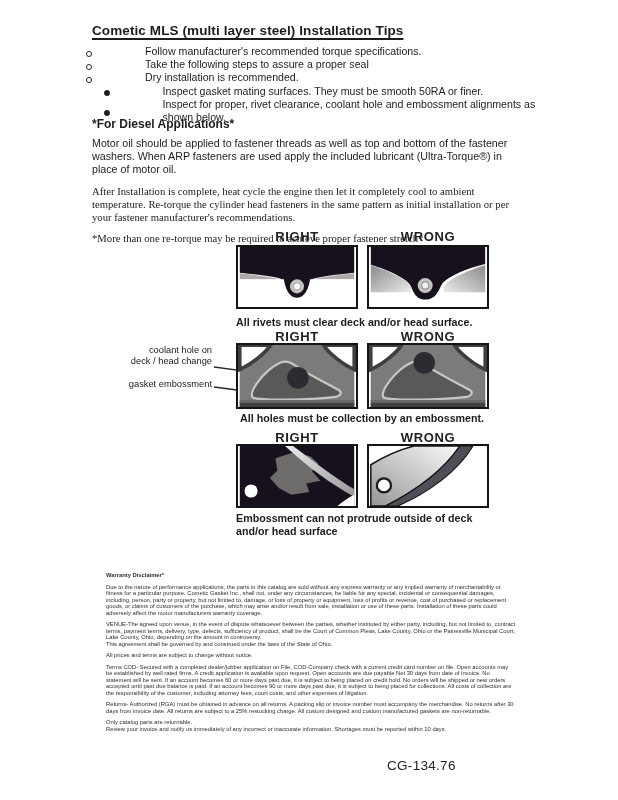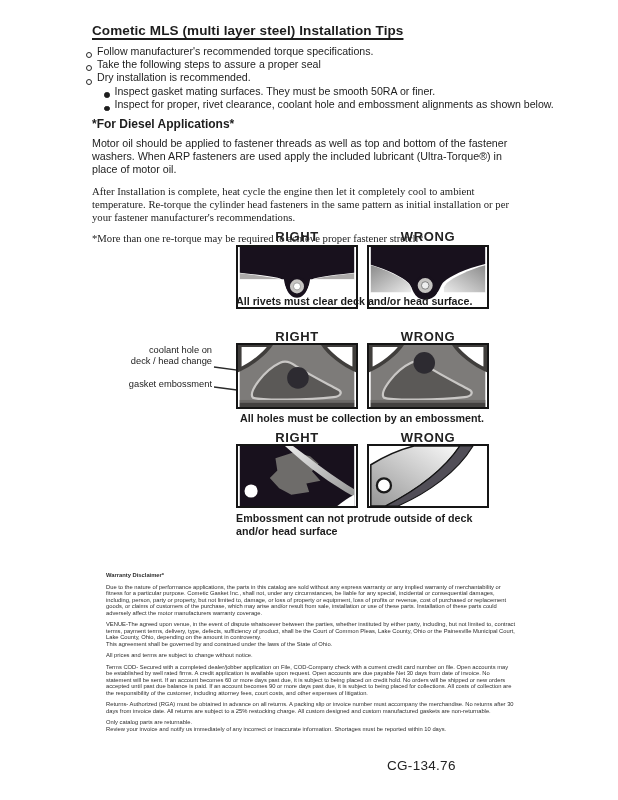--- a/index.html
+++ b/index.html
@@ -9,21 +9,21 @@
   }
   .abs{position:absolute;}
   
   .title{
     left:92px;top:23px;font-size:13.5px;font-weight:bold;
     text-decoration:underline;text-underline-offset:3px;text-decoration-thickness:1.5px;
     letter-spacing:.1px;
   }
   
   .tips{left:86px;top:45px;font-size:10.6px;line-height:13.2px;font-weight:500;width:470px;}
-  .tiprow{display:flex;align-items:flex-end;}
+  .tiprow{display:flex;align-items:center;gap:48px;}
   .tiprow .mk{flex:0 0 auto;width:4px;height:4px;border:1px solid #2a2a2a;border-radius:50%;margin:4px 5px 0 0;}
   .tiprow.sub{margin-left:18px;}
   .tiprow.sub .mk{background:#1d1d1d;border-color:#1d1d1d;width:3.5px;height:3.5px;}
   
   .diesel{left:92px;top:117px;width:418px;}
   .diesel h2{margin:0;font-size:12px;font-weight:bold;}
   .diesel p{margin:6px 0 0 0;font-size:10.7px;line-height:13.2px;font-weight:500;}
   .diesel p + p{margin-top:8px;font-family:Liberation Serif, serif;}
   
   .rw{width:122px;text-align:center;font-size:13px;font-weight:600;letter-spacing:.6px;color:#222;}
@@ -101,21 +101,21 @@
     </defs>
     <rect width="122" height="64" fill="#ffffff"></rect>
     <path d="M0,0 H122 V18 C100,23 85,31 78,37 C73,41 72.5,56 58,56 C45,56 44.5,41.5 40,38 C33,32 18,24 0,19 Z" fill="#18111d"></path>
     <path d="M0,19.5 C17,24.5 32,32 40,38.5 L43,43 L43,48.5 L0,48.5 Z" fill="url(#gwL)"></path>
     <path d="M122,19.5 C104,24.5 89,32 81,38.5 L78,43 L78,48.5 L122,48.5 Z" fill="url(#gwR)"></path>
     <path d="M0,48.5 H45 C46,53.5 49,58.5 58,58.5 C67,58.5 70,53.5 71,48.5 H122 V64 H0 Z" fill="#ffffff"></path>
     <circle cx="58" cy="41" r="9.5" fill="#c6c4c2" stroke="#18111d" stroke-width="3"></circle>
     <circle cx="58" cy="41" r="4" fill="#eeeeee" stroke="#666" stroke-width=".8"></circle>
   </svg>
 
-  <div class="abs cap" style="left:236px;top:295px;">All rivets must clear deck and/or head surface.</div>
+  <div class="abs cap" style="left:236px;top:316px;">All rivets must clear deck and/or head surface.</div>
 
   <div class="abs rw" style="left:236px;top:329px;">RIGHT</div>
   <div class="abs rw" style="left:367px;top:329px;">WRONG</div>
 
   <div class="abs ann" style="left:116px;top:345px;">
     <div>coolant hole on</div>
     <div>deck / head change</div>
   </div>
   <div class="abs ann" style="left:116px;top:379px;">gasket embossment</div>
 

